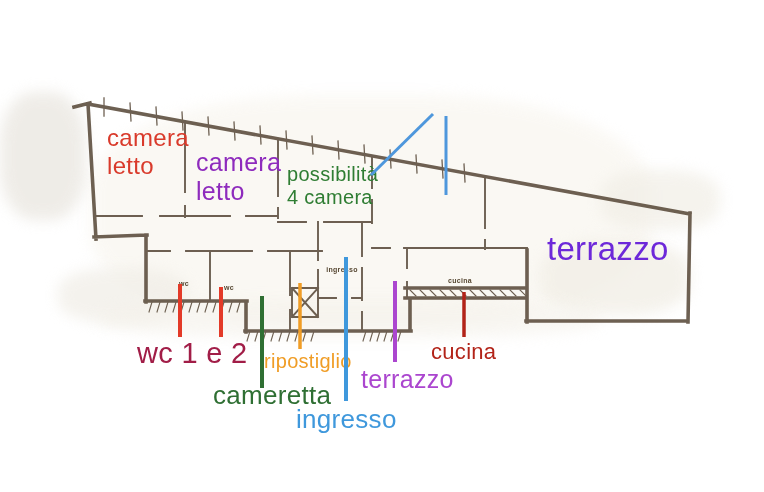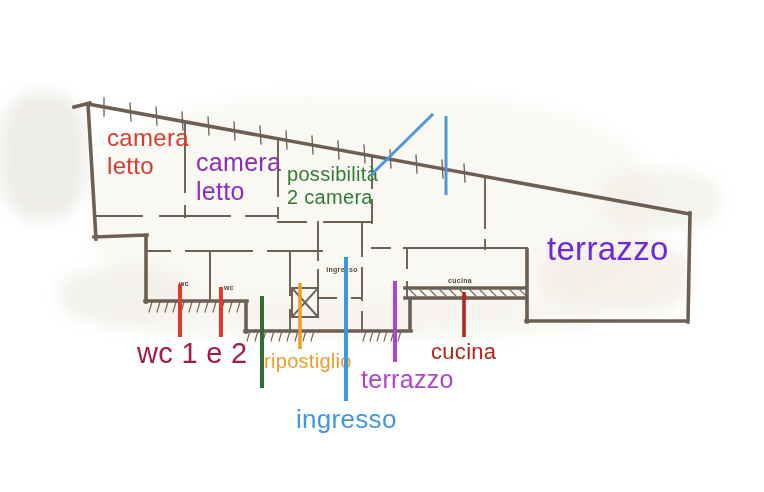--- a/index.html
+++ b/index.html
@@ -110,30 +110,33 @@
       <div class="ann" style="left: 107px; top: 124px; color: rgb(217, 58, 43); font-size: 24px;">
         <div>camera</div>
         <div>letto</div>
       </div>
       <div class="ann" style="left: 196px; top: 148px; color: rgb(142, 43, 189); font-size: 25px;">
         <div>camera</div>
         <div>letto</div>
       </div>
       <div class="ann" style="left: 287px; top: 163px; color: rgb(47, 125, 51); font-size: 20px;">
         <div>possibilità</div>
-        <div>2 camera</div>
+        <div>4 camera</div>
       </div>
       <div class="ann" style="left: 547px; top: 230px; color: #6d28d9; font-size: 33px;">
         <div>terrazzo</div>
       </div>
       <div class="ann" style="left: 137px; top: 337px; color: rgb(161, 29, 71); font-size: 29px;">
         <div>wc 1 e 2</div>
       </div>
       <div class="ann" style="left: 264px; top: 350px; color: rgb(240, 157, 38); font-size: 20px;">
         <div>ripostiglio</div>
+      </div>
+      <div class="ann" style="left: 213px; top: 380px; color: rgb(47, 111, 51); font-size: 26px;">
+        <div>cameretta</div>
       </div>
       <div class="ann" style="left: 361px; top: 365px; color: rgb(171, 70, 207); font-size: 25px;">
         <div>terrazzo</div>
       </div>
       <div class="ann" style="left: 296px; top: 404px; color: rgb(63, 152, 220); font-size: 26px;">
         <div>ingresso</div>
       </div>
       <div class="ann" style="left: 431px; top: 339px; color: rgb(178, 35, 24); font-size: 22px;">
         <div>cucina</div>
       </div>

